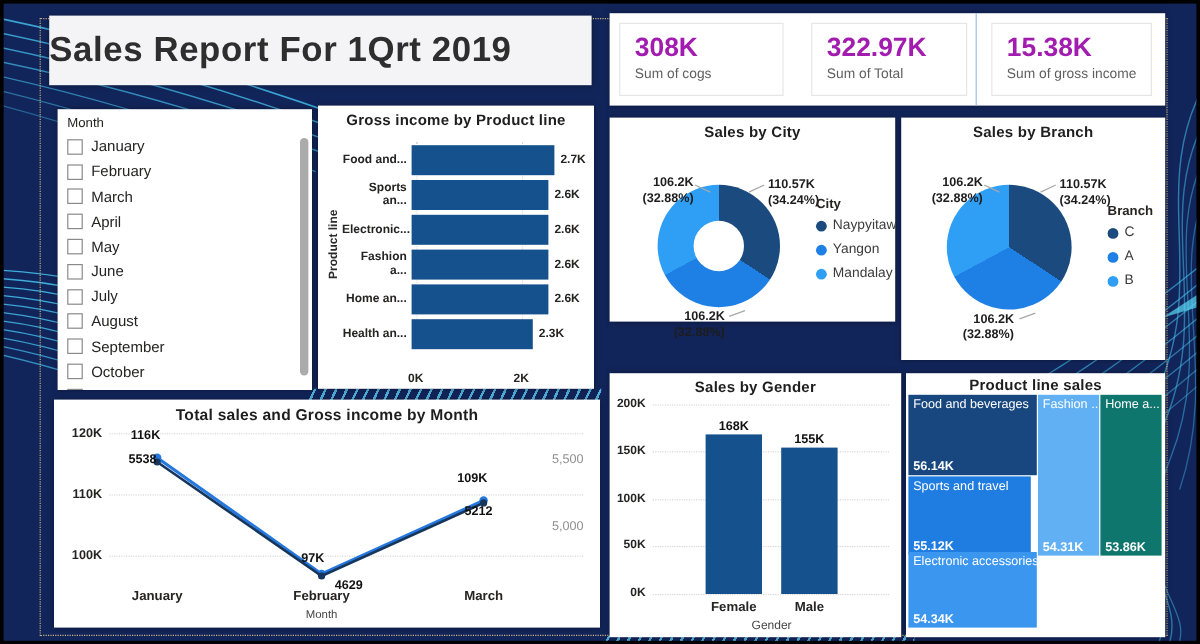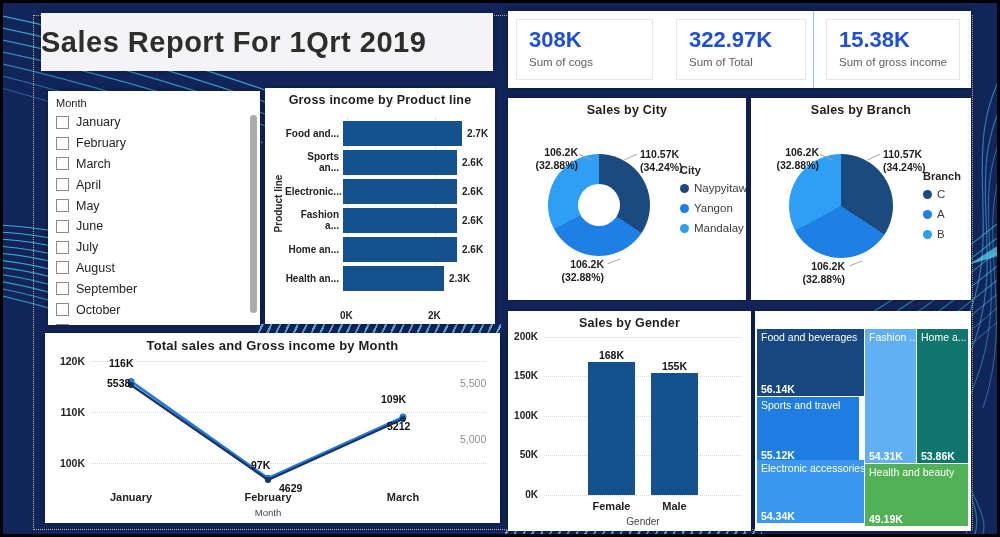--- a/index.html
+++ b/index.html
@@ -12,21 +12,21 @@
   .panel { position:absolute; background:#fff; box-shadow:0 0 5px rgba(0,0,0,.4); z-index:2; }
   .chart-title { text-align:center; font-size:12.5px; font-weight:700; color:#1e1e1e; padding-top:5px; letter-spacing:.2px; }
 
   
   .title-panel { left:38px; top:10px; width:452px; height:58px; background:#F4F4F6; display:flex; align-items:center; }
   .title-panel h1 { font-size:29px; font-weight:800; color:#2e2e2e; letter-spacing:.5px; }
 
   
   .kpi-panel { left:505px; top:8px; width:463px; height:77px; }
   .kpi-card { position:absolute; top:8px; height:61px; border:1px solid #E6E6E6; background:#fff; padding:7px 0 0 12px; }
-  .kpi-value { font-size:22px; font-weight:600; color:#1d4ed8; }
+  .kpi-value { font-size:22px; font-weight:600; color:#a21caf; }
   .kpi-label { font-size:11.5px; color:#5f5f5f; margin-top:3px; }
   .kpi-divider { position:absolute; left:305px; top:0; width:1px; height:77px; background:#9CC0E8; }
 
   
   .slicer { left:45px; top:88px; width:212px; height:234px; overflow:hidden; }
   .slicer-header { font-size:11px; color:#252423; padding:6px 0 0 8px; }
   .slicer-list { margin-top:3px; }
   .slicer-item { display:flex; align-items:center; height:20.8px; padding-left:8px; }
   .checkbox { width:13px; height:13px; border:1px solid #8a8a8a; background:#fff; flex:0 0 13px; }
   .slicer-item span.lbl { font-size:12.5px; color:#252423; margin-left:7px; }
@@ -226,21 +226,21 @@
         <div class="hbar" style="width: 101px; background: rgb(21, 81, 140);"></div>
         <span class="hbar-val">2.3K</span>
       </div>
   </div>
   <div class="hbar-xticks">
     <span style="left:55px;">0K</span>
     <span style="left:143px;">2K</span>
   </div>
 </div>
 
-<div class="panel" style="left:505px; top:95px; width:238px; height:202px;">
+<div class="panel" style="left:505px; top:95px; width:238px; height:170px;">
   <div class="chart-title">Sales by City</div>
   <div class="pie-disc" style="left: 40px; top: 56px; width: 102px; height: 102px; background: conic-gradient(rgb(26, 74, 126) 0deg, rgb(26, 74, 126) 123.264deg, rgb(30, 127, 228) 123.264deg, rgb(30, 127, 228) 241.632deg, rgb(47, 158, 245) 241.632deg, rgb(47, 158, 245) 360deg);"></div>
   <div class="pie-hole" style="left:70px; top:86px; width:42px; height:42px;"></div>
   <div class="callout" style="left:8px; top:48px; width:62px; text-align:right;">
     <div>106.2K</div>
       <div>(32.88%)</div>
   </div>
   <div class="leader" style="left:72px; top:52px; transform:rotate(25deg);"></div>
   <div class="callout" style="left:132px; top:50px; width:70px;">
     <div>110.57K</div>
@@ -351,37 +351,34 @@
   <div class="gbar-val" style="left:80px; top:38px;">168K</div>
   <div class="gbar-val" style="left:143px; top:49px;">155K</div>
   <div class="vbar" style="left: 80px; height: 133px; background: rgb(21, 81, 140);"></div>
   <div class="vbar" style="left: 143px; height: 122px; background: rgb(21, 81, 140);"></div>
   <div class="xlab" style="left:80px; top:189px; width:47px; text-align:center;">Female</div>
   <div class="xlab" style="left:143px; top:189px; width:47px; text-align:center;">Male</div>
   <div class="axis-name" style="left:110px; top:205px; width:50px; text-align:center; font-size:10px;">Gender</div>
 </div>
 
 <div class="panel tm-panel">
+  <div class="chart-title" style="padding-top:3px;">Product line sales</div>
   <div class="tm-tile" style="left: 2px; top: 18px; width: 107px; height: 67px; background: rgb(23, 71, 126);">
     <div class="tm-name">Food and beverages</div>
     <div class="tm-val">56.14K</div>
   </div>
   <div class="tm-tile" style="left: 2px; top: 86px; width: 102px; height: 65px; background: rgb(31, 124, 224);">
     <div class="tm-name">Sports and travel</div>
     <div class="tm-val">55.12K</div>
   </div>
   <div class="tm-tile" style="left: 2px; top: 149px; width: 107px; height: 63px; background: rgb(59, 150, 240);">
     <div class="tm-name">Electronic accessories</div>
     <div class="tm-val">54.34K</div>
   </div>
   <div class="tm-tile" style="left: 110px; top: 18px; width: 51px; height: 134px; background: rgb(97, 176, 244);">
     <div class="tm-name">Fashion ...</div>
     <div class="tm-val">54.31K</div>
   </div>
   <div class="tm-tile" style="left: 162px; top: 18px; width: 51px; height: 134px; background: #0f766e;">
     <div class="tm-name">Home a...</div>
     <div class="tm-val">53.86K</div>
   </div>
-  <div class="tm-tile" style="left: 110px; top: 153px; width: 103px; height: 62px; background: rgb(82, 177, 86);">
-    <div class="tm-name">Health and beauty</div>
-    <div class="tm-val">49.19K</div>
-  </div>
 </div>
 
 </body></html>

